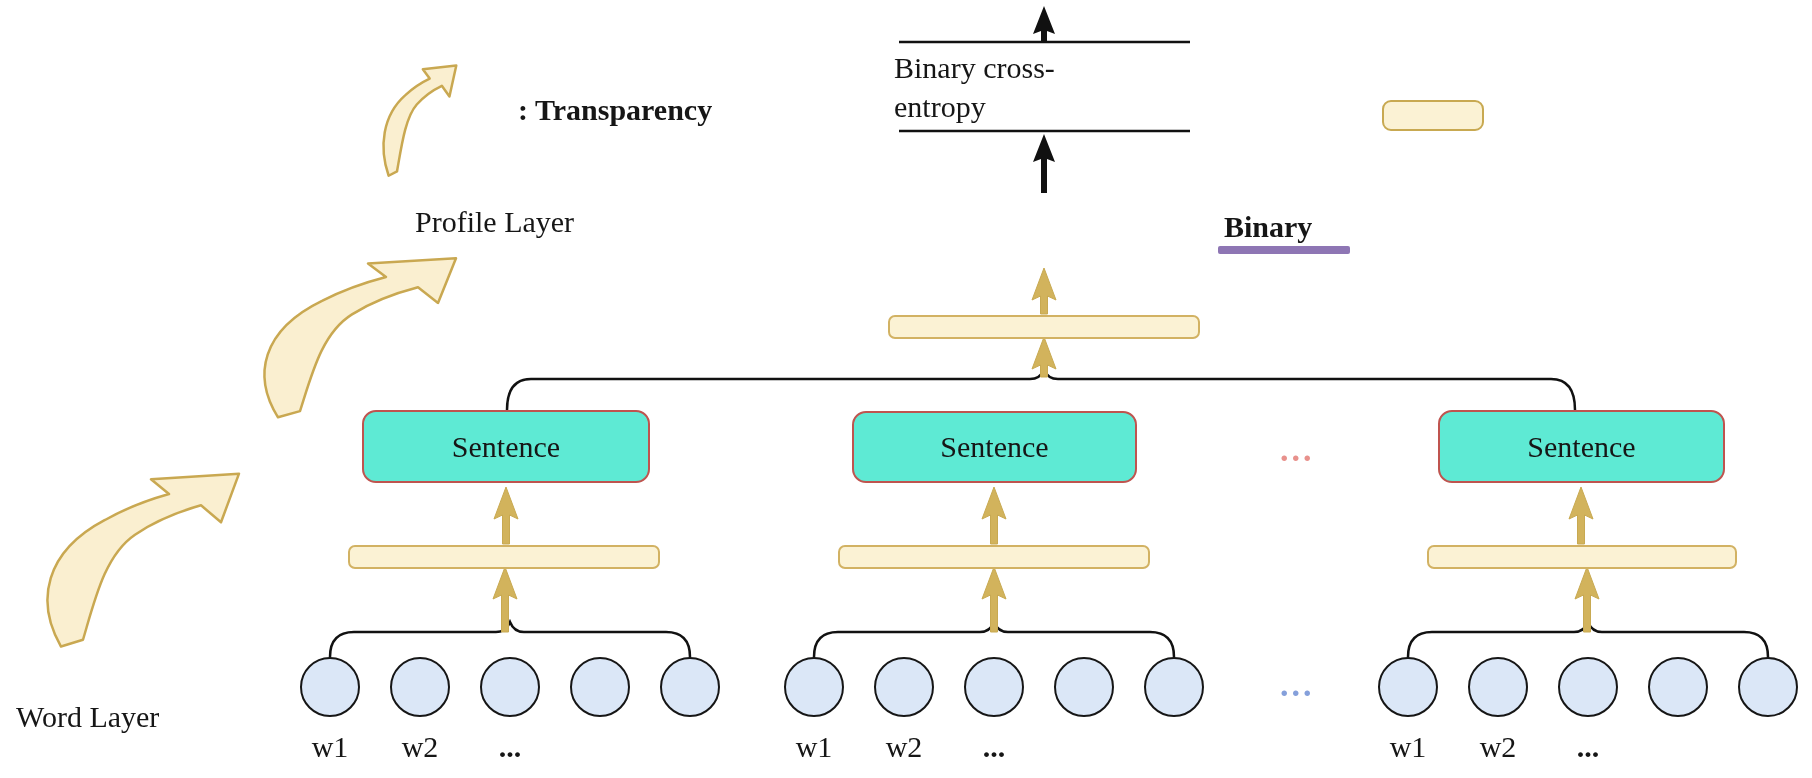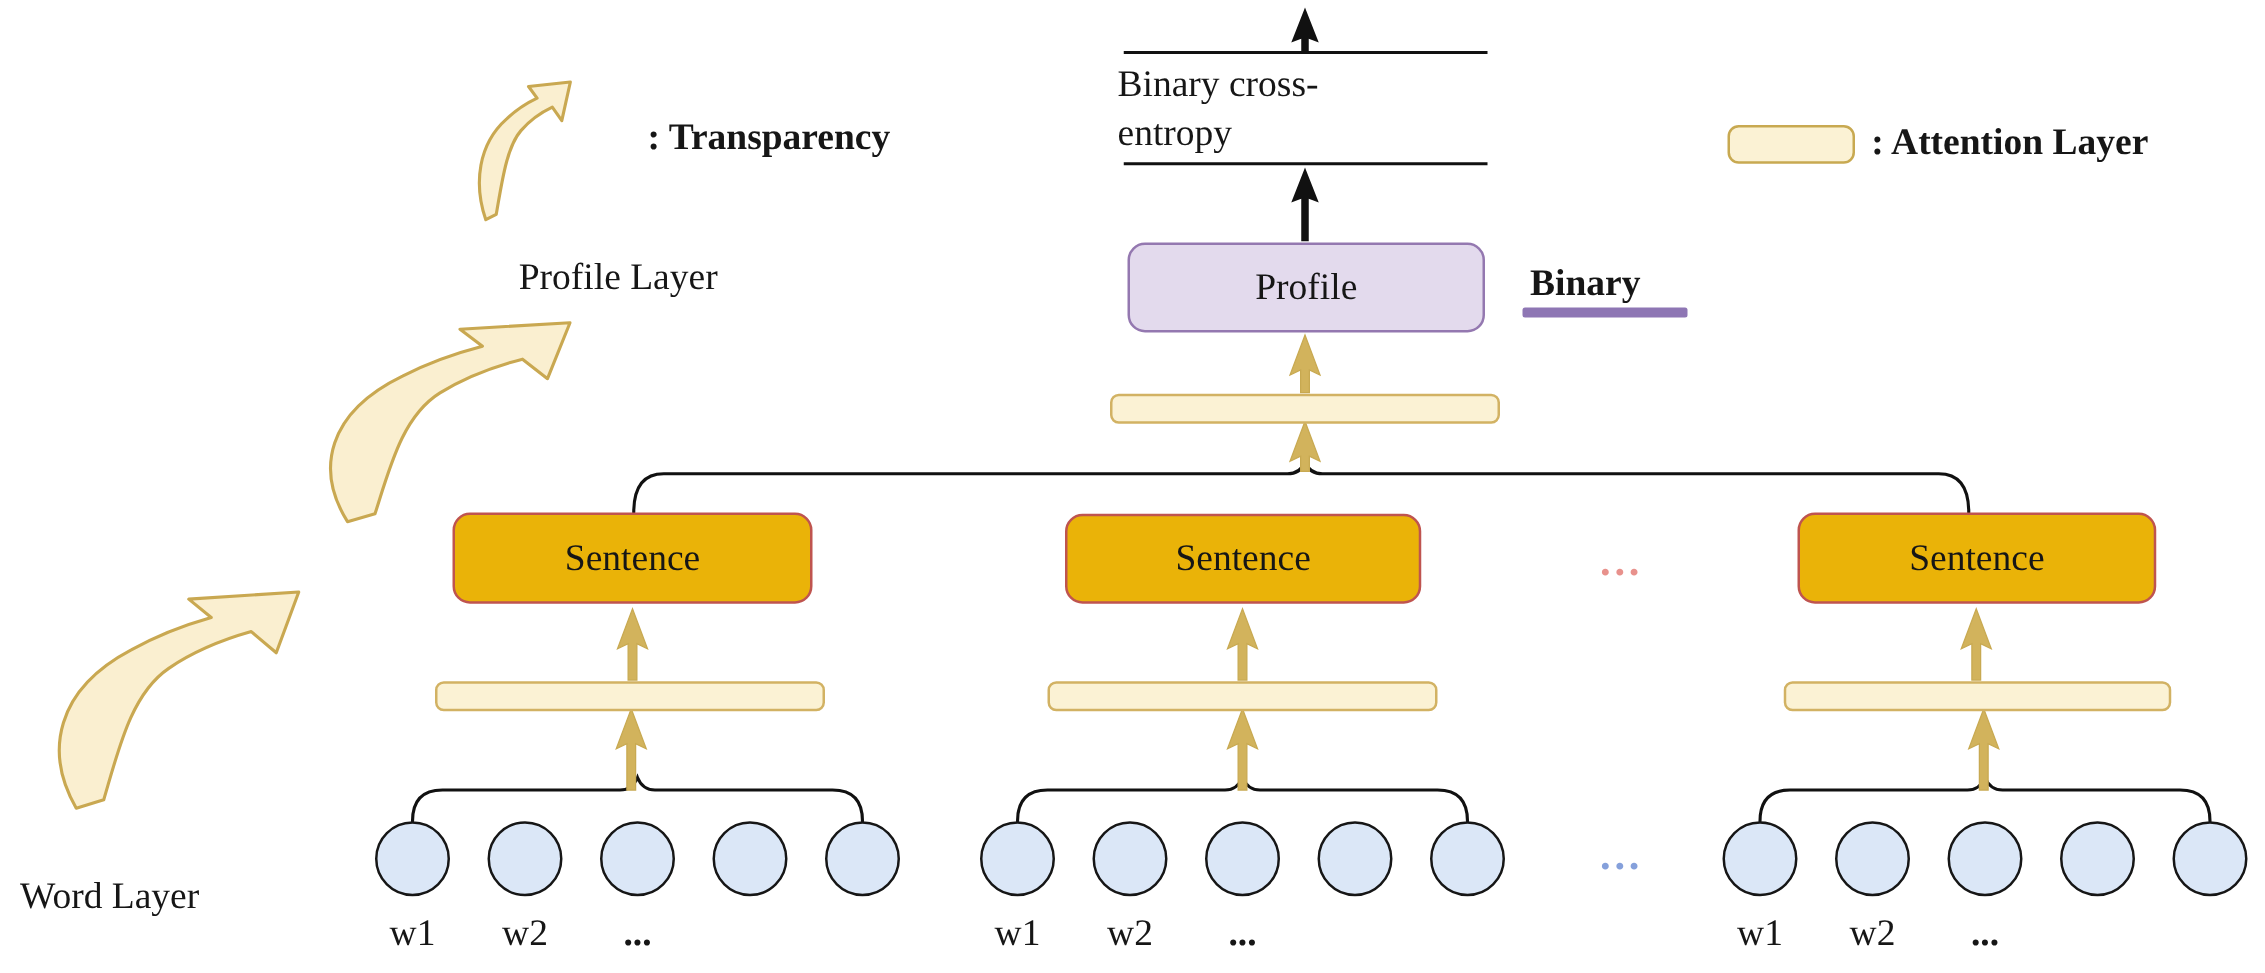--- a/index.html
+++ b/index.html
@@ -7,21 +7,21 @@
     position:relative;width:1812px;height:778px;background:#ffffff;overflow:hidden;
     font-family:"Liberation Serif","DejaVu Serif",serif;color:#161616;
   }
   .abs{position:absolute;}
   svg.layer{position:absolute;left:0;top:0;}
   .box{
     position:absolute;display:flex;align-items:center;justify-content:center;
     box-sizing:border-box;border-radius:14px;font-size:30px;
   }
   .profile-box{background:#e3daed;border:2.5px solid #9478b0;}
-  .sentence-box{background:#eab308;border:2.5px solid #bf544f;}
+  .sentence-box{background:#5eead4;border:2.5px solid #bf544f;}
   .attn-bar{background:#fbf2d4;border:2.5px solid #d2b263;border-radius:7px;}
   .legend-bar{background:#fbf2d4;border:2.5px solid #c8a951;border-radius:9px;}
   .lbl{position:absolute;font-size:30px;white-space:nowrap;}
   .bold{font-weight:bold;}
   .loss-text{position:absolute;left:894px;top:48px;width:300px;text-align:left;
     font-size:30px;line-height:39px;}
   .hiepar-underline{position:absolute;left:1218px;top:246px;width:132px;height:8px;
     background:#8e76b4;border-radius:2px;}
   .dots{position:absolute;font-weight:bold;font-size:34px;letter-spacing:3px;line-height:20px;}
   .dots-pink{color:#e8918c;}
@@ -63,33 +63,29 @@
       <path d="M990.5,544 L990.5,515 L982,519 L994,487 L1006,519 L997.5,515 L997.5,544 Z"></path>
       <path d="M1577.5,544 L1577.5,515 L1569,519 L1581,487 L1593,519 L1584.5,515 L1584.5,544 Z"></path>
       <path d="M501.5,632 L501.5,595 L493,599 L505,567 L517,599 L508.5,595 L508.5,632 Z"></path>
       <path d="M990.5,632 L990.5,595 L982,599 L994,567 L1006,599 L997.5,595 L997.5,632 Z"></path>
       <path d="M1583.5,632 L1583.5,595 L1575,599 L1587,567 L1599,599 L1590.5,595 L1590.5,632 Z"></path>
     </g>
   </svg>
 
   <div class="lbl bold abs" style="left:482px;top:93px;margin-left:36px;">: Transparency</div>
   <div class="legend-bar abs" style="left:1382px;top:100px;width:98px;height:27px;"></div>
-  <div class="lbl bold abs" style="left:1497px;top:97px;">: Attention Layer</div>
 
   <div class="lbl" style="left:415px;top:205px;">Profile Layer</div>
   <div class="lbl" style="left:16px;top:700px;">Word Layer</div>
 
   <div class="loss-text">
     <span>Binary cross-</span><br>
     <span>entropy</span>
   </div>
 
-  <div class="box profile-box" style="left:902px;top:194px;width:286px;height:72px;">
-    <span>Profile</span>
-  </div>
   <div class="lbl bold" style="left:1224px;top:210px;">Binary</div>
   <div class="hiepar-underline"></div>
 
   <div class="box attn-bar" style="left:888px;top:315px;width:312px;height:24px;"></div>
 
   <div class="box sentence-box" style="left:362px;top:410px;width:288px;height:73px;">
     <span>Sentence</span>
   </div>
   <div class="box sentence-box" style="left:852px;top:411px;width:285px;height:72px;">
     <span>Sentence</span>

